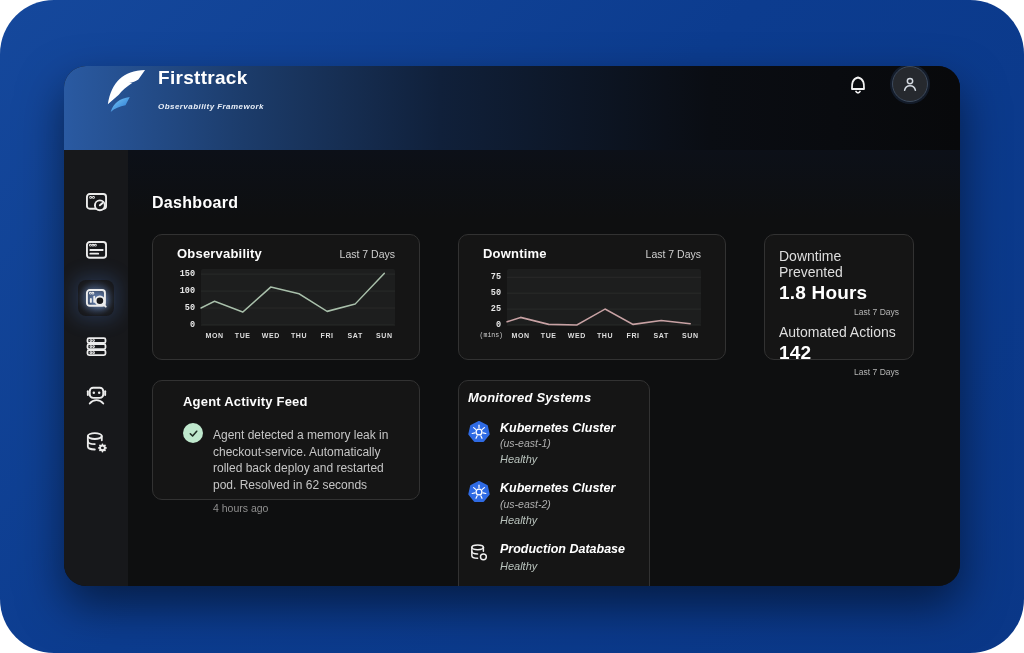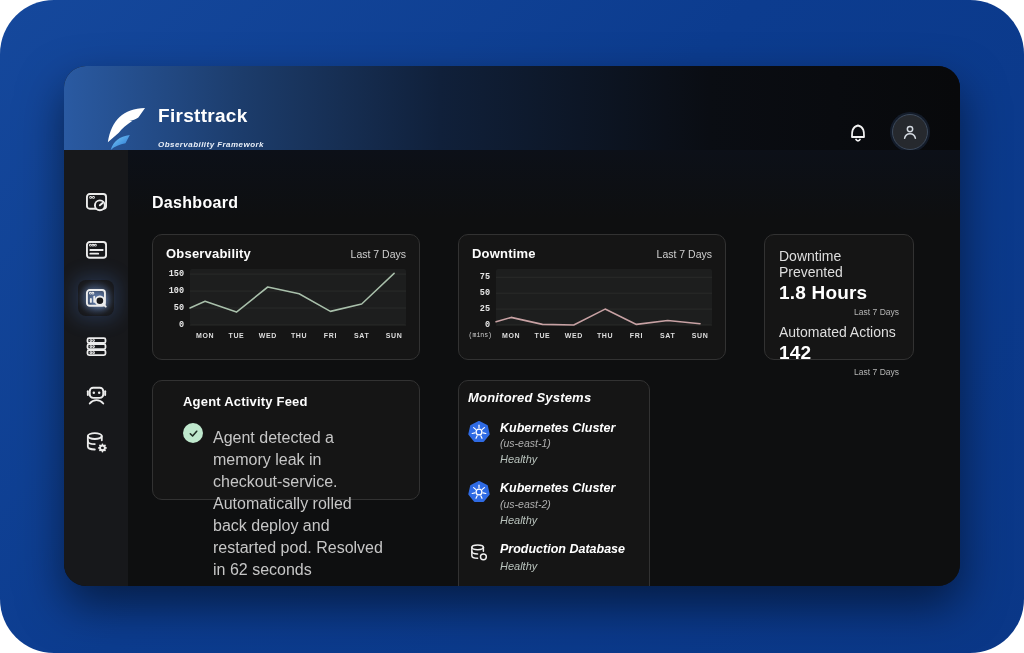--- a/index.html
+++ b/index.html
@@ -14,21 +14,21 @@
     border-radius:54px; overflow:hidden;
   }
   .window {
     position:absolute; left:64px; top:66px; width:896px; height:520px;
     border-radius:22px; background:#101113; overflow:hidden;
     display:flex; flex-direction:column;
     box-shadow:0 20px 45px rgba(0,0,0,.5);
   }
   
   .app-header {
-    flex:0 0 84px; display:flex; align-items:flex-end; justify-content:space-between;
+    flex:0 0 84px; display:flex; align-items:flex-start; justify-content:space-between;
     padding:0 32px 0 40px;
     background:linear-gradient(90deg,#2a5aa2 0%, #1c3c6b 20%, #10203a 42%, #0a0d13 72%, #08090b 100%);
   }
   .brand { display:flex; align-items:center; gap:12px; }
   .logo { width:42px; height:46px; }
   .brand-name { color:#ffffff; font-size:19px; font-weight:700; letter-spacing:.3px; line-height:1; }
   .brand-tagline { color:#e9eff8; font-size:8px; font-style:italic; font-weight:700; letter-spacing:.45px; margin-top:15px; }
   .header-actions { display:flex; align-items:center; gap:22px; }
   .icon-btn { background:none; border:none; padding:0; cursor:pointer; display:flex; }
   .avatar {
@@ -55,21 +55,21 @@
   .content {
     flex:1; position:relative; overflow:hidden; padding:44px 0 0 24px;
     background:linear-gradient(180deg,#0c1018 0%, #0e0f10 16%);
   }
   .page-title { margin:0; color:#ffffff; font-size:16px; font-weight:700; letter-spacing:.3px; }
   .row { display:flex; gap:38px; align-items:flex-start; }
   .row1 { margin-top:22px; }
   .row2 { margin-top:20px; }
   
   .card { background:#151515; border:1px solid #323232; border-radius:10px; }
-  .chart-card { width:268px; height:126px; padding:11px 13px; }
+  .chart-card { width:268px; height:126px; padding:11px 24px; }
   .card-head { display:flex; justify-content:space-between; align-items:baseline; }
   .card-title { margin:0; color:#fdfdfd; font-size:13px; font-weight:700; letter-spacing:.2px; }
   .period { font-size:10.5px; color:#cfcfcf; }
   .chart { margin-top:8px; }
   .plotwrap { display:flex; }
   .ylabels { position:relative; flex:0 0 24px; height:56px;font-family:Liberation Mono, monospace; }
   .ylabels span { position:absolute; right:6px; transform:translateY(-50%); font-size:8.5px; font-weight:700; color:#e6e6e6; }
   .ylabels .unit { top:calc(100% + 7px); right:4px; font-size:6.5px; font-weight:400; color:#cfcfcf; transform:none; }
   .plot { flex:1; position:relative; }
   .plot svg { display:block; width:100%; height:56px; background:#1d1e1e; border-radius:2px; overflow:visible; }
@@ -82,21 +82,21 @@
   .stat-period { font-size:8.5px; color:#b5b5b5; text-align:right; margin-top:3px; }
   .stat-group + .stat-group { margin-top:7px; }
   
   .activity-card { width:268px; height:120px; padding:13px 30px; }
   .feed-item { display:flex; gap:10px; margin-top:13px; align-items:flex-start; }
   .check {
     flex:0 0 20px; width:20px; height:20px; border-radius:50%; background:#bfe8cd;
     display:flex; align-items:center; justify-content:center; margin-top:1px;
   }
   .feed-title { font-size:12.5px; font-weight:700; color:#ffffff; }
-  .feed-body { font-size:16px; color:#c6c6c6; line-height:1.38; margin-top:5px; }
+  .feed-body { font-size:12px; color:#c6c6c6; line-height:1.38; margin-top:5px; }
   .feed-time { font-size:10.5px; color:#8f8f8f; margin-top:9px; }
   
   .systems-card { width:192px; height:240px; padding:9px;font-style:italic; }
   .sys-item { display:flex; gap:10px; margin-top:16px; align-items:flex-start; }
   .sys-icon { flex:0 0 22px; width:22px; height:22px; }
   .sys-name { font-size:12.5px; font-weight:700; color:#ffffff; line-height:1.15; }
   .sys-region { font-size:10.5px; color:#aeaeae; margin-top:2px; }
   .sys-status { font-size:11px; color:#b9c3bd; margin-top:4px; }
 </style>
 </head>

